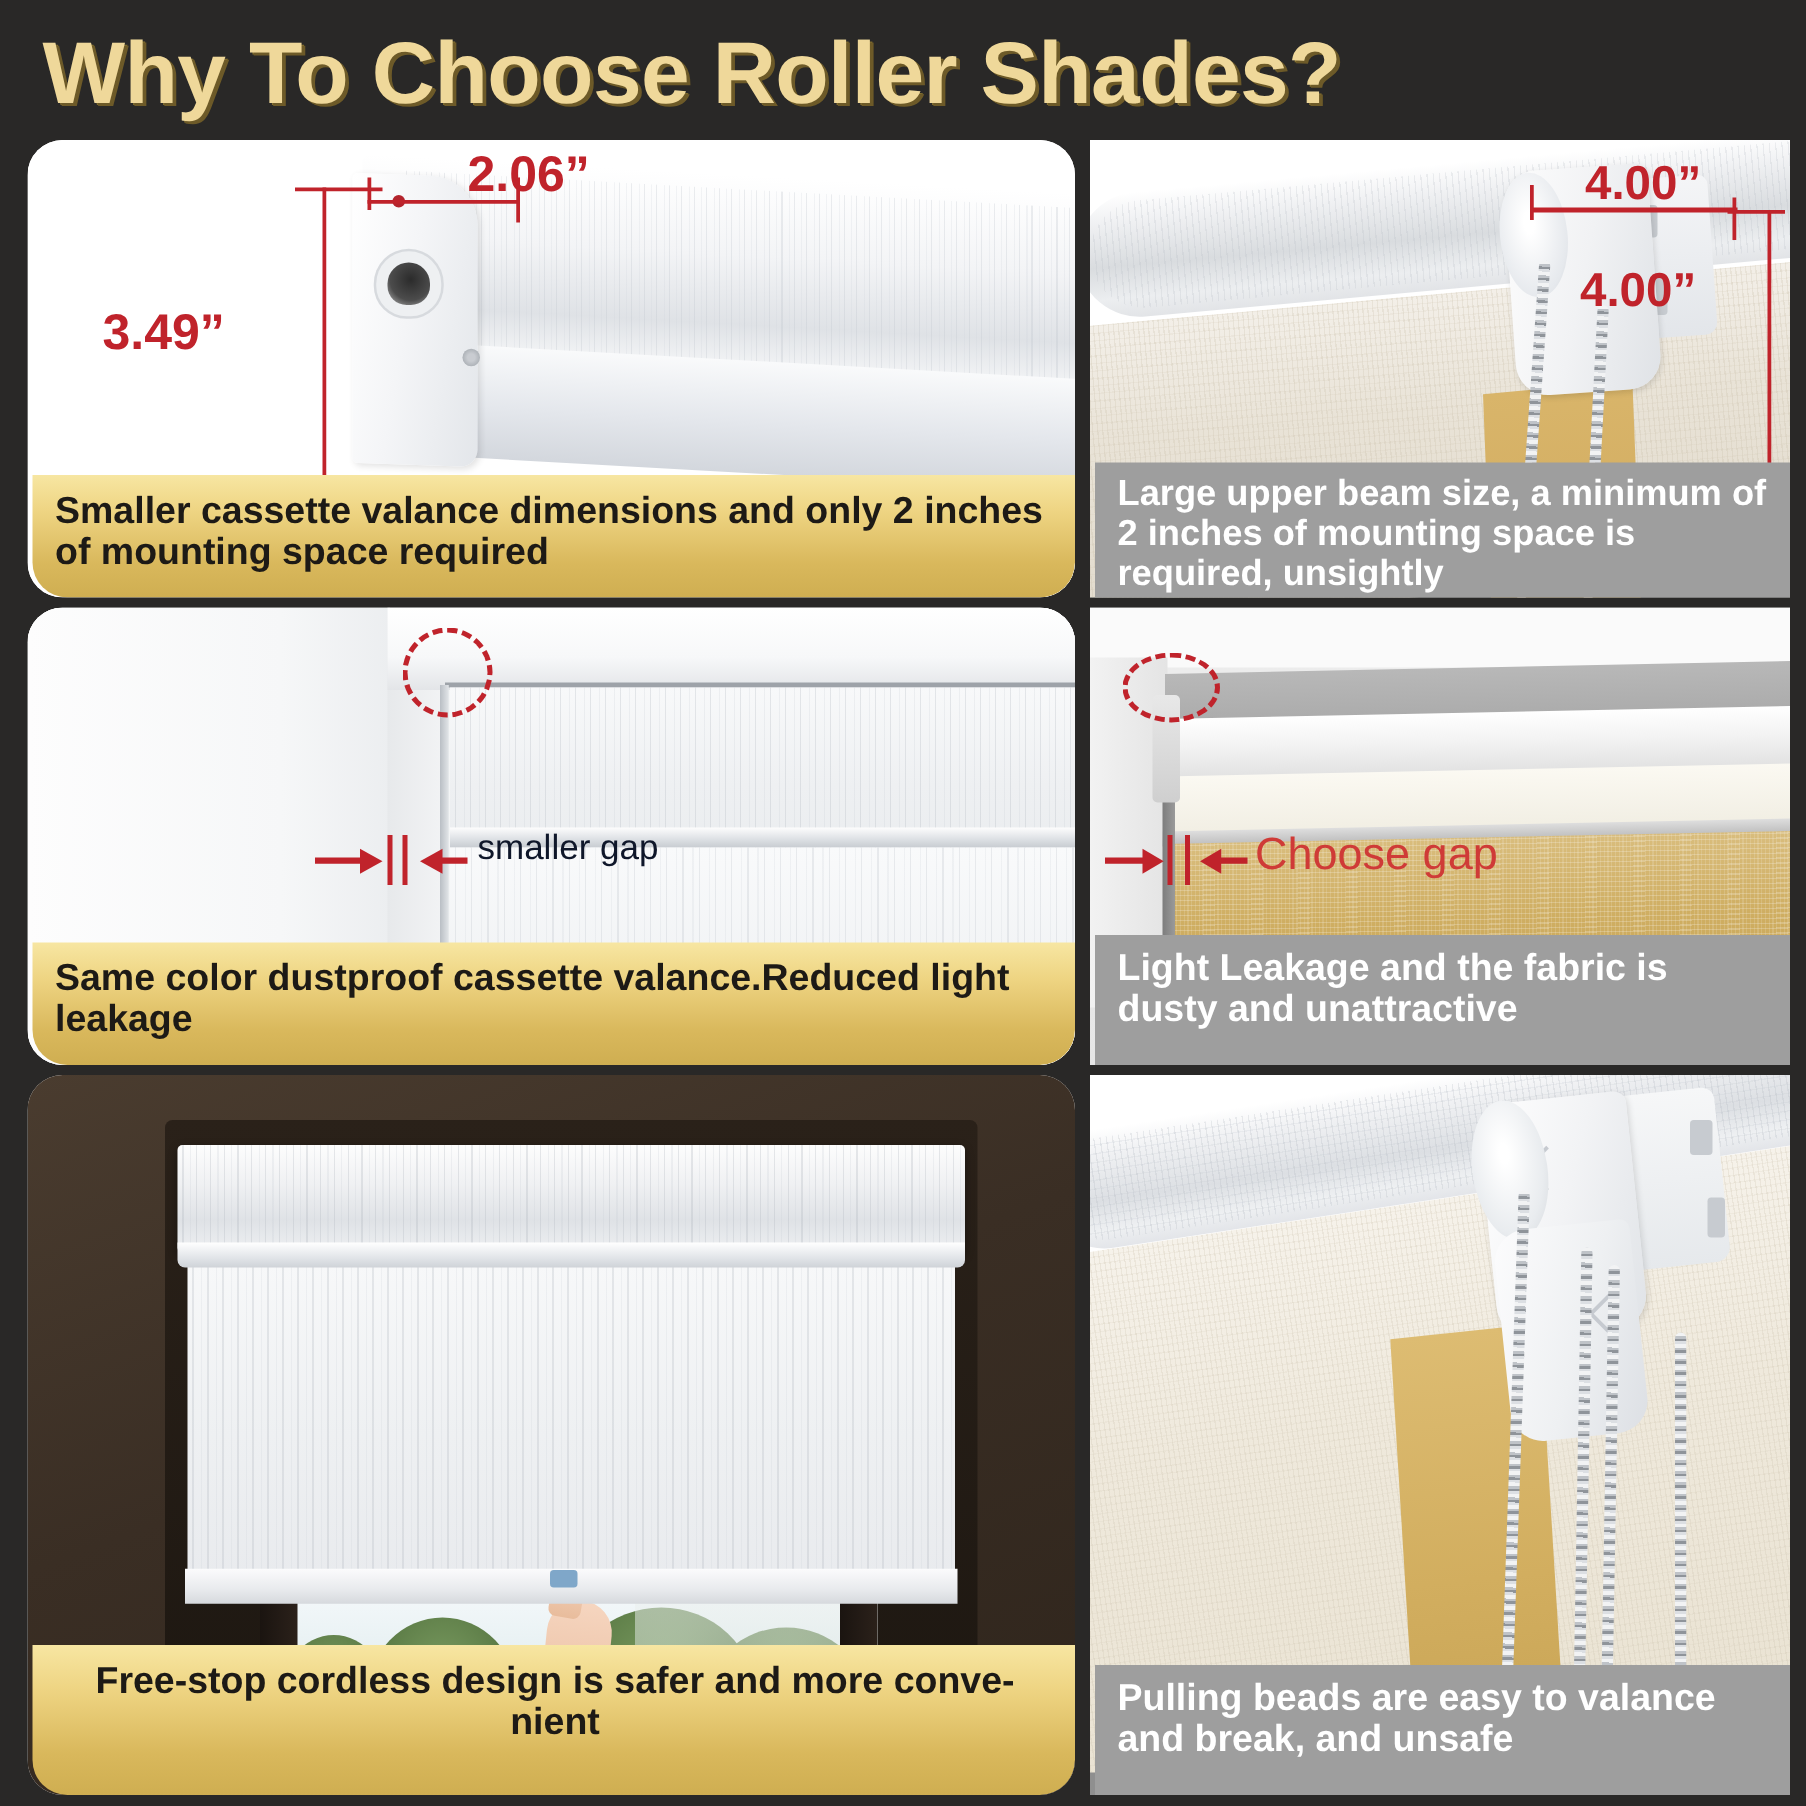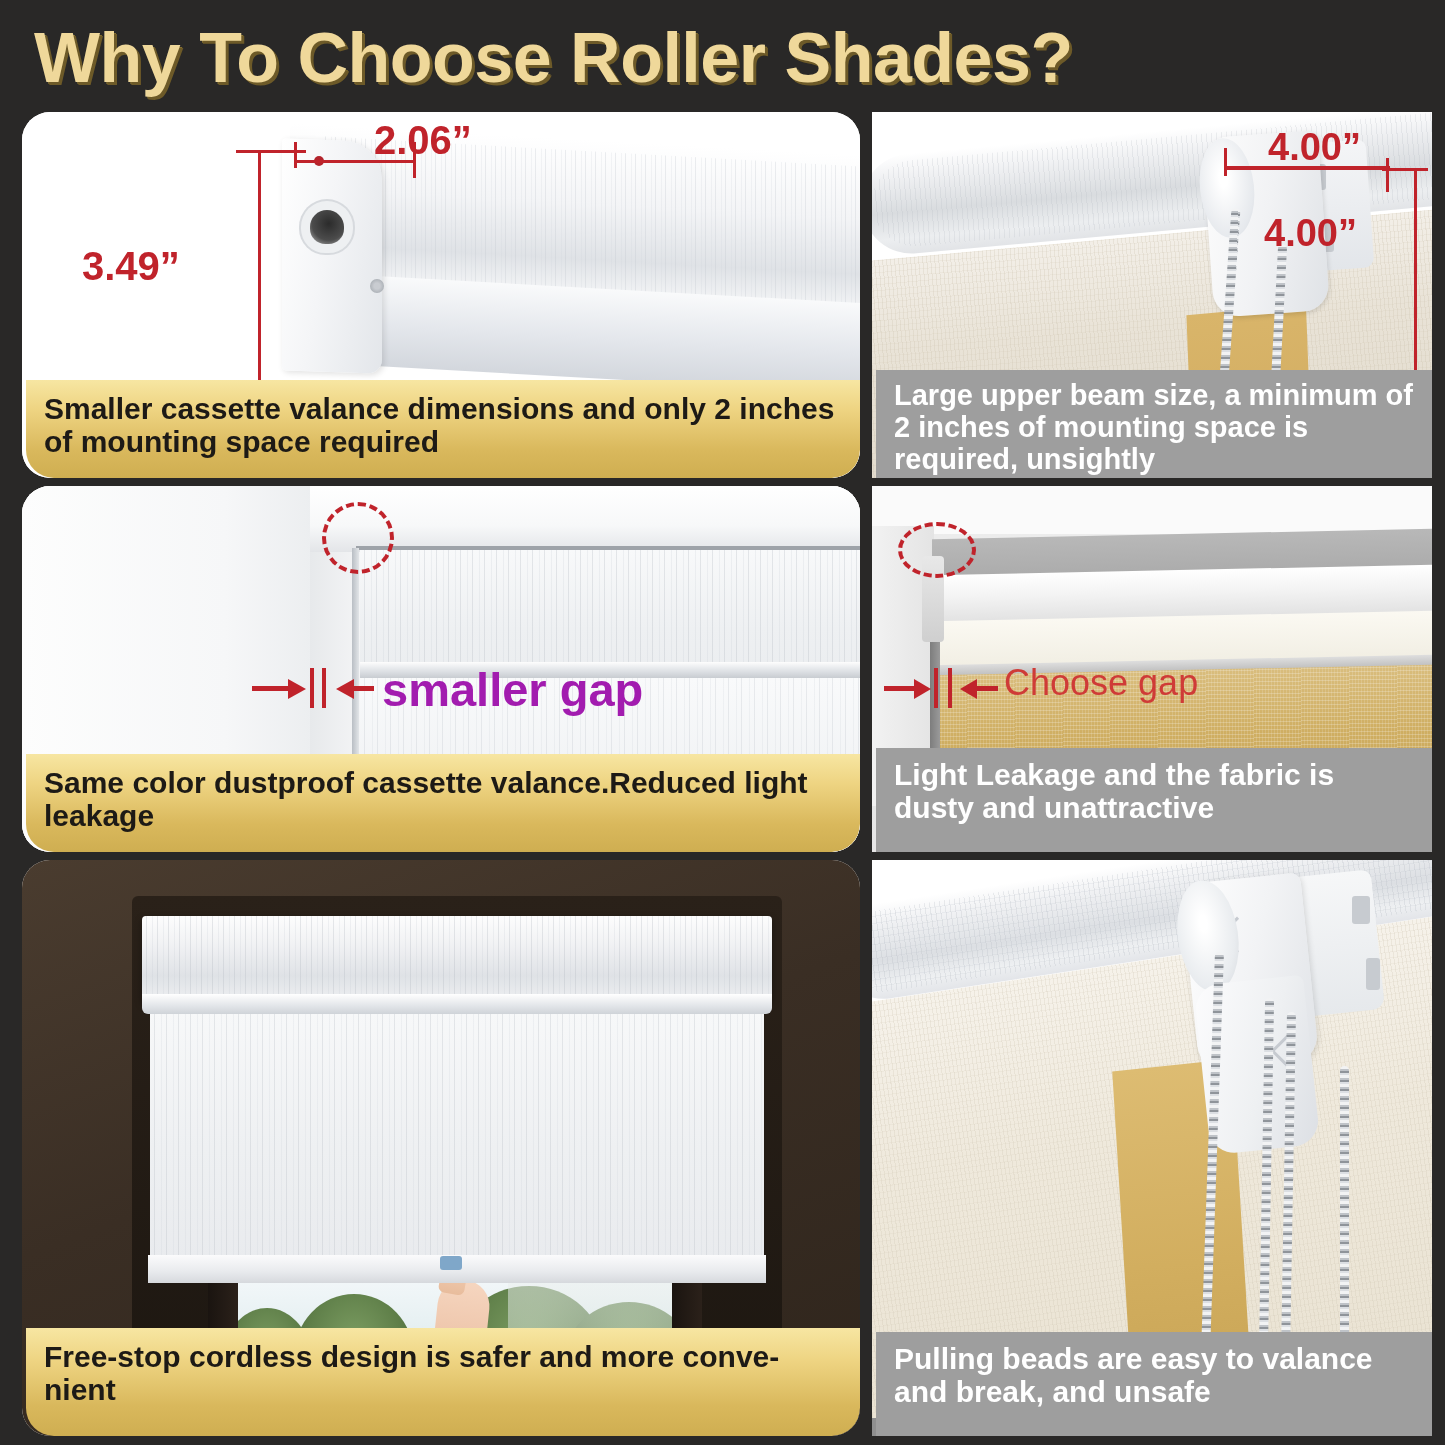--- a/index.html
+++ b/index.html
@@ -45,21 +45,21 @@
   }
   .cap.gold {
     height: 98px;
     background: linear-gradient(180deg,#f6e49a 0%,#edd07a 26%,#dcb košile 60%);
     background: linear-gradient(180deg,#f7e6a2 0%,#eed482 30%,#d9b85c 72%,#cfae51 100%);
     color: #1d1a16;
     font-size: 30px;
     border-bottom-left-radius: 28px;
     border-bottom-right-radius: 28px;
   }
-  .cap.gold.tall { height: 108px; }
+  .cap.gold.tall { height: 120px; text-align: center; }
   .cap.gray {
     height: 104px;
     background: #9e9e9e;
     color: #ffffff;
     font-size: 30px;
     padding-top: 10px;
   }
   .cap.gray.three { height: 108px; font-size: 29px; }
 
   
@@ -478,21 +478,21 @@
         <div class="c3-sideedge"></div>
 
         <div class="dashed-circle" style="left:300px; top:16px; width:72px; height:72px;"></div>
 
         <div class="redline" style="left:230px; top:200px; width:40px; height:5px;"></div>
         <div class="abs" style="left:266px; top:193px; width:0; height:0; border-left:18px solid #c0232b; border-top:10px solid transparent; border-bottom:10px solid transparent;"></div>
         <div class="redline" style="left:288px; top:182px; width:4px; height:40px;"></div>
         <div class="redline" style="left:300px; top:182px; width:4px; height:40px;"></div>
         <div class="abs" style="left:314px; top:193px; width:0; height:0; border-right:18px solid #c0232b; border-top:10px solid transparent; border-bottom:10px solid transparent;"></div>
         <div class="redline" style="left:330px; top:200px; width:22px; height:5px;"></div>
-        <div class="meas" style="left:360px; top:176px; font-size:47px; font-weight:bold; color:#a21caf;">smaller gap</div>
+        <div class="meas" style="left:360px; top:176px; font-size:28px; font-weight:normal; color:#0f172a;">smaller gap</div>
       </div>
       <div class="cap gold">Same color dustproof cassette valance.Reduced light leakage</div>
     </div>
 
     <div class="cell right row2">
       <div class="photo">
         <div class="c4-bg"></div>
         <div class="c4-wallT"></div>
         <div class="c4-leftwall"></div>
         <div class="c4-grayband"></div>

